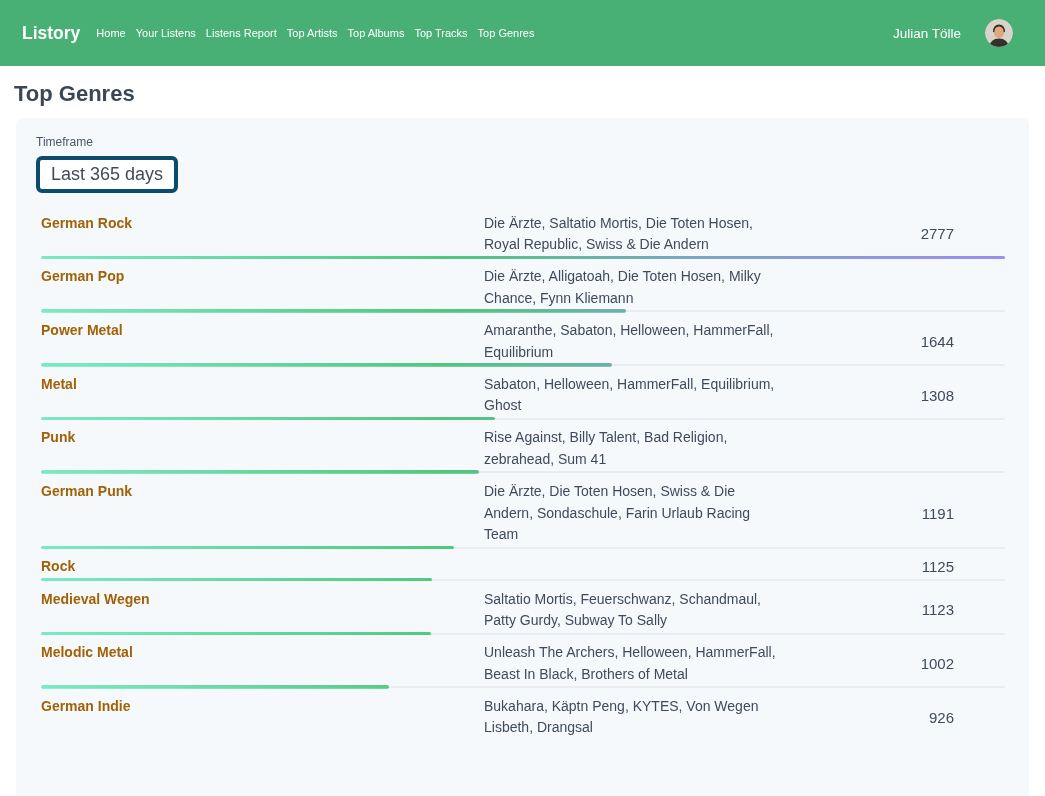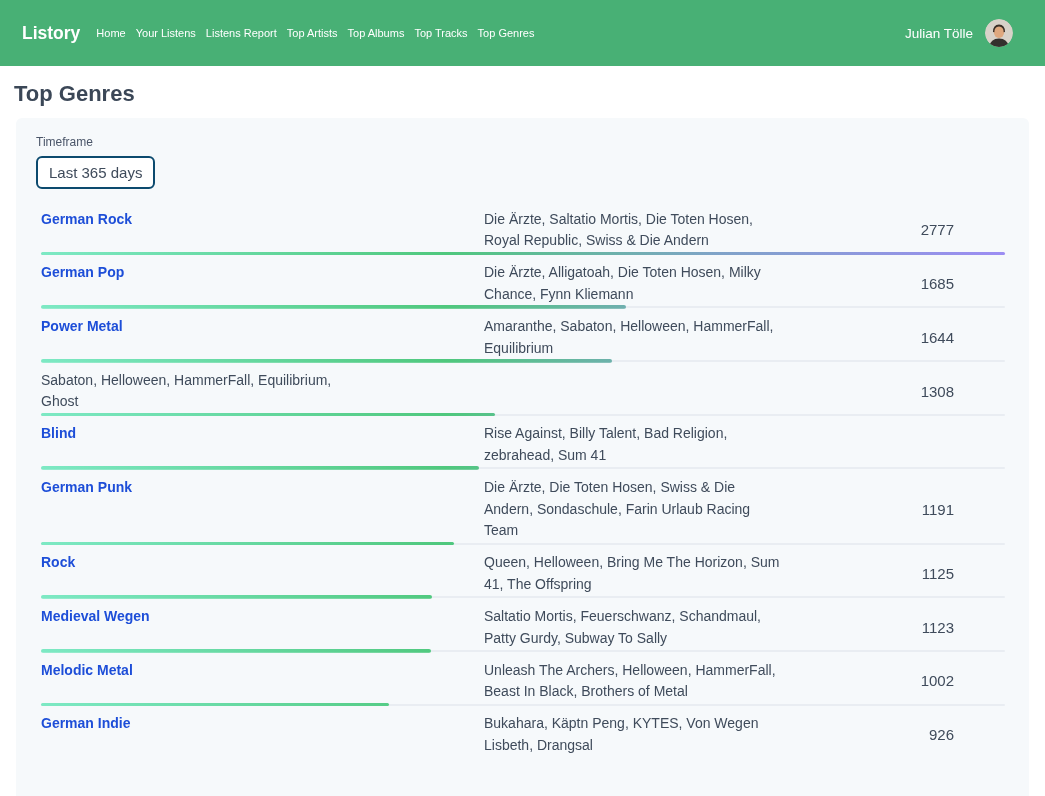--- a/index.html
+++ b/index.html
@@ -4,37 +4,37 @@
 <style>
   * { margin:0; padding:0; box-sizing:border-box; }
   html,body { width:1045px; height:796px; overflow:hidden; background:#fff;
     font-family:"Liberation Sans", sans-serif; color:#3f4b5b; }
   
   .navbar { height:66px; display:flex; align-items:center; padding:8px 22px; }
   .brand { font-size:17.5px; font-weight:700; color:#fff; margin-right:16px; }
   .nav-links { display:flex; align-items:center; }
   .nav-link { color:#fff; font-size:11px; margin-right:10px; cursor:pointer; }
   .nav-spacer { flex:1; }
-  .user-name { color:#fff; font-size:13.5px; margin-right:12px; }
+  .user-name { color:#fff; font-size:13.5px; margin-right:24px; }
   .avatar { width:28px; height:28px; border-radius:50%; overflow:hidden; margin-right:10px; }
   
   h1.page-title { font-size:22px; line-height:32px; font-weight:700; color:#3b4757;
     margin:12px 16px 8px 14px; }
   
   .card { margin:0 16px; background:#f6f9fb; border-radius:6px; padding:17px 0 24px 0; height:900px; }
   .controls { margin:0 16px 8px 20px; }
   .control-label { font-size:12px; line-height:14px; color:#4a5568; margin-bottom:7px; }
-  .tf-button { display:inline-block; background:#fff; border:2px solid #0c4a6e; border-radius:6px;
-    padding:5px 11px; font-size:15px; color:#3f4b5b; line-height:19px; cursor:pointer;
+  .tf-button { display:inline-block; background:#fff; border:4px solid #0c4a6e; border-radius:6px;
+    padding:5px 11px; font-size:18px; color:#3f4b5b; line-height:19px; cursor:pointer;
     font-family:"Liberation Sans", sans-serif; }
   
   .gtable { margin:13px 24px 0 25px; }
   .grow { padding-top:6.7px; }
   .row-content { display:flex; align-items:stretch; font-size:14px; line-height:21.5px; }
-  .col-genre { width:443px; font-weight:700; color:#1d4ed8; }
+  .col-genre { width:443px; font-weight:700; color:#a16207; }
   .col-artists { width:315px; white-space:pre-line; }
   .col-count { flex:1; display:flex; align-items:center; justify-content:flex-end;
     padding-right:51px; font-size:15px; }
   .bar-wrap { position:relative; height:4px; }
   .bar-track { position:absolute; left:0; right:0; top:1px; height:2px; background:#e9edf2; border-radius:2px; }
   .bar { position:absolute; left:0; top:0; height:3.6px; border-radius:2px; background-repeat:no-repeat; background-position:left center; }
 </style>
 </head>
 <body>
 
@@ -87,21 +87,20 @@
       <div class="bar-track"></div>
       <div class="bar" style="width: 100%; background-image: linear-gradient(90deg, rgb(125, 233, 196), rgb(79, 200, 125) 42%, rgb(127, 163, 200) 70%, rgb(156, 141, 243) 100%); background-size: 100% 100%;"></div>
     </div>
   </div>
 
   <div class="grow">
     <div class="row-content">
       <div class="col-genre">German Pop</div>
       <div class="col-artists">Die Ärzte, Alligatoah, Die Toten Hosen, Milky
 Chance, Fynn Kliemann</div>
-      <div class="col-count">1685</div>
     </div>
     <div class="bar-wrap">
       <div class="bar-track"></div>
       <div class="bar" style="width: 60.677%; background-image: linear-gradient(90deg, rgb(125, 233, 196), rgb(79, 200, 125) 42%, rgb(127, 163, 200) 70%, rgb(156, 141, 243) 100%); background-size: 164.807% 100%;"></div>
     </div>
   </div>
 
   <div class="grow">
     <div class="row-content">
       <div class="col-genre">Power Metal</div>
@@ -110,33 +109,34 @@
       <div class="col-count">1644</div>
     </div>
     <div class="bar-wrap">
       <div class="bar-track"></div>
       <div class="bar" style="width: 59.2006%; background-image: linear-gradient(90deg, rgb(125, 233, 196), rgb(79, 200, 125) 42%, rgb(127, 163, 200) 70%, rgb(156, 141, 243) 100%); background-size: 168.917% 100%;"></div>
     </div>
   </div>
 
   <div class="grow">
     <div class="row-content">
+      <div class="col-genre">Metal</div>
       <div class="col-artists">Sabaton, Helloween, HammerFall, Equilibrium,
 Ghost</div>
       <div class="col-count">1308</div>
     </div>
     <div class="bar-wrap">
       <div class="bar-track"></div>
       <div class="bar" style="width: 47.1012%; background-image: linear-gradient(90deg, rgb(125, 233, 196), rgb(79, 200, 125) 42%, rgb(127, 163, 200) 70%, rgb(156, 141, 243) 100%); background-size: 212.309% 100%;"></div>
     </div>
   </div>
 
   <div class="grow">
     <div class="row-content">
-      <div class="col-genre">Blind</div>
+      <div class="col-genre">Punk</div>
       <div class="col-artists">Rise Against, Billy Talent, Bad Religion,
 zebrahead, Sum 41</div>
     </div>
     <div class="bar-wrap">
       <div class="bar-track"></div>
       <div class="bar" style="width: 45.4807%; background-image: linear-gradient(90deg, rgb(125, 233, 196), rgb(79, 200, 125) 42%, rgb(127, 163, 200) 70%, rgb(156, 141, 243) 100%); background-size: 219.873% 100%;"></div>
     </div>
   </div>
 
 
@@ -150,22 +150,20 @@
     </div>
     <div class="bar-wrap">
       <div class="bar-track"></div>
       <div class="bar" style="width: 42.888%; background-image: linear-gradient(90deg, rgb(125, 233, 196), rgb(79, 200, 125) 42%, rgb(127, 163, 200) 70%, rgb(156, 141, 243) 100%); background-size: 233.165% 100%;"></div>
     </div>
   </div>
 
   <div class="grow">
     <div class="row-content">
       <div class="col-genre">Rock</div>
-      <div class="col-artists">Queen, Helloween, Bring Me The Horizon, Sum
-41, The Offspring</div>
       <div class="col-count">1125</div>
     </div>
     <div class="bar-wrap">
       <div class="bar-track"></div>
       <div class="bar" style="width: 40.5113%; background-image: linear-gradient(90deg, rgb(125, 233, 196), rgb(79, 200, 125) 42%, rgb(127, 163, 200) 70%, rgb(156, 141, 243) 100%); background-size: 246.844% 100%;"></div>
     </div>
   </div>
 
   <div class="grow">
     <div class="row-content">

